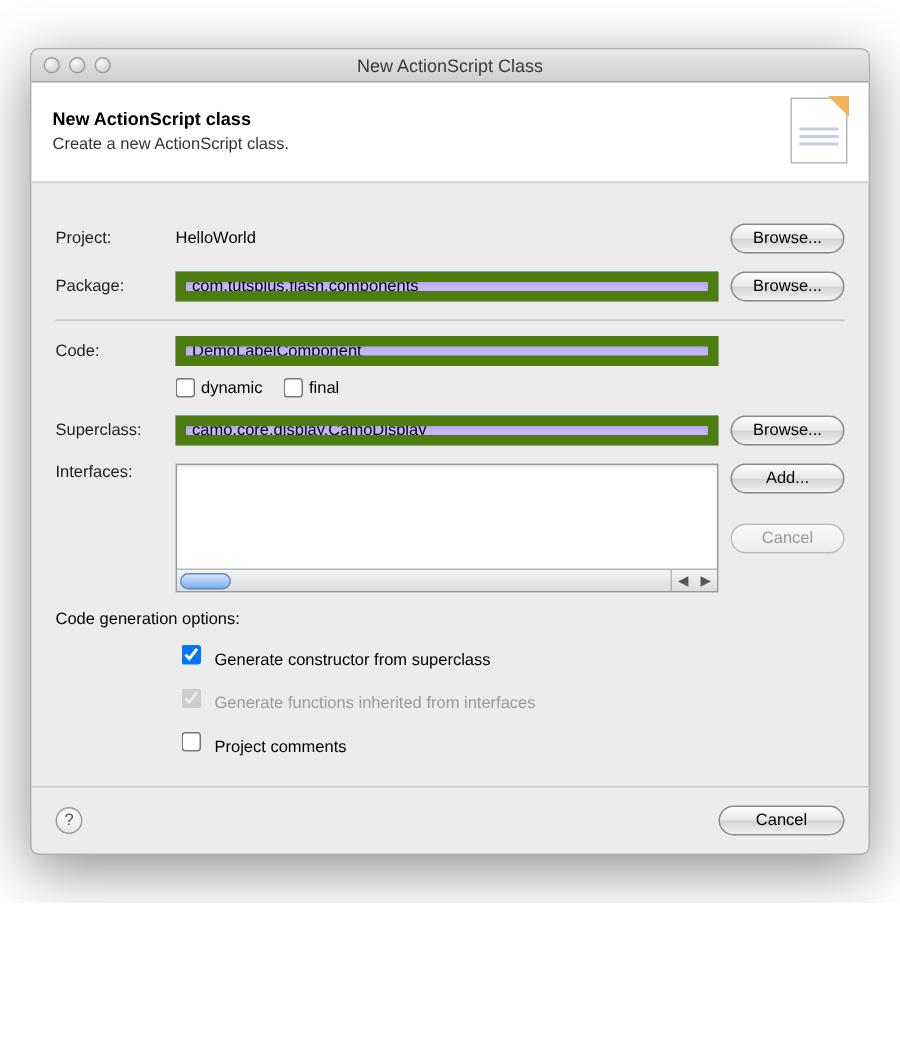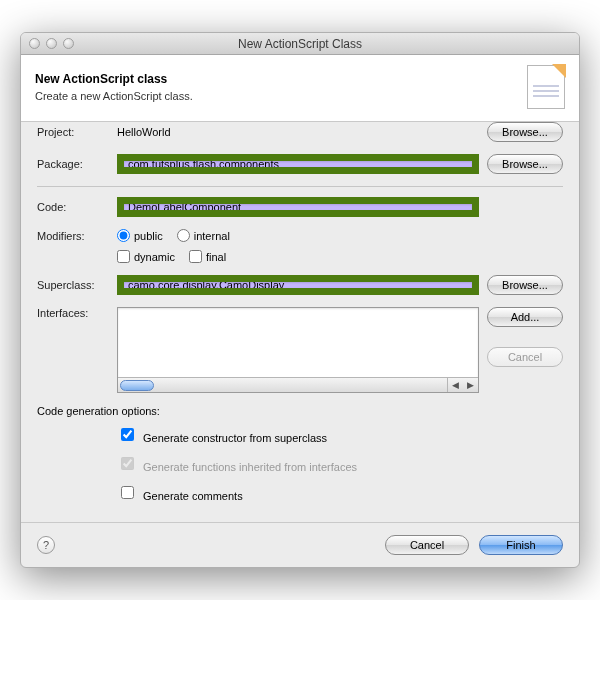--- a/index.html
+++ b/index.html
@@ -84,21 +84,21 @@
     border-left: 14px solid transparent;
   }
   .doc-icon .lines {
     position: absolute;
     top: 20px; left: 6px; right: 6px;
   }
   .doc-icon .lines div {
     height: 2px; background: #c9cde0; margin-bottom: 3px;
   }
   .body {
-    padding: 0 16px 10px 16px;
+    padding: 27px 16px 10px 16px;
   }
   .row {
     display: flex;
     align-items: center;
     margin-bottom: 12px;
     gap: 8px;
   }
   .row.top { align-items: flex-start; }
   .label {
     width: 72px;
@@ -280,34 +280,20 @@
     </div>
 
     <hr class="hr">
 
     <div class="row">
       <div class="label">Code:</div>
       <input class="text-input" value="DemoLabelComponent" style="">
       <div class="spacer-col"></div>
     </div>
 
-    <div class="row">
-      <div class="label">Modifiers:</div>
-      <div class="radio-group" style="flex:1">
-        <label class="radio">
-          <input type="radio" name="vis" checked="" style="">
-          <span>public</span>
-        </label>
-        <label class="radio">
-          <input type="radio" name="vis" style="">
-          <span>internal</span>
-        </label>
-      </div>
-      <div class="spacer-col"></div>
-    </div>
 
     <div class="row" style="margin-top:-4px">
       <div class="label"></div>
       <div class="check-group" style="flex:1">
         <label class="check">
           <input type="checkbox" style="">
           <span>dynamic</span>
         </label>
         <label class="check">
           <input type="checkbox" style="">
@@ -348,26 +334,25 @@
         <span>Generate constructor from superclass</span>
       </label>
 
       <label class="opt disabled">
         <input type="checkbox" checked="" disabled="" style="">
         <span>Generate functions inherited from interfaces</span>
       </label>
 
       <label class="opt">
         <input type="checkbox" style="">
-        <span>Generate comments</span>
+        <span>Project comments</span>
       </label>
     </div>
 
   </div>
 
   <div class="footer">
     <div class="help">?</div>
     <div class="spacer"></div>
     <button class="aqua-btn">Cancel</button>
-    <button class="aqua-btn default">Finish</button>
   </div>
 
 </div>
 
 </body></html>

